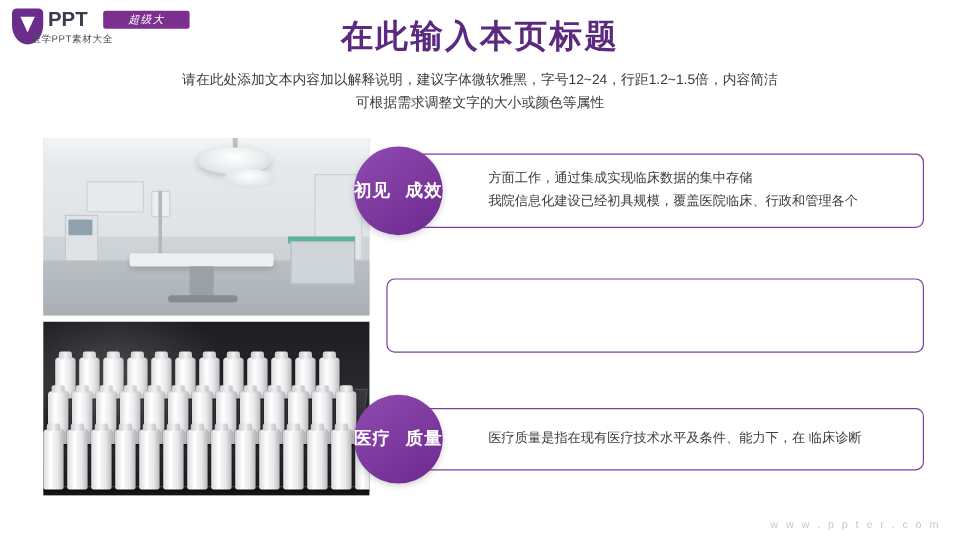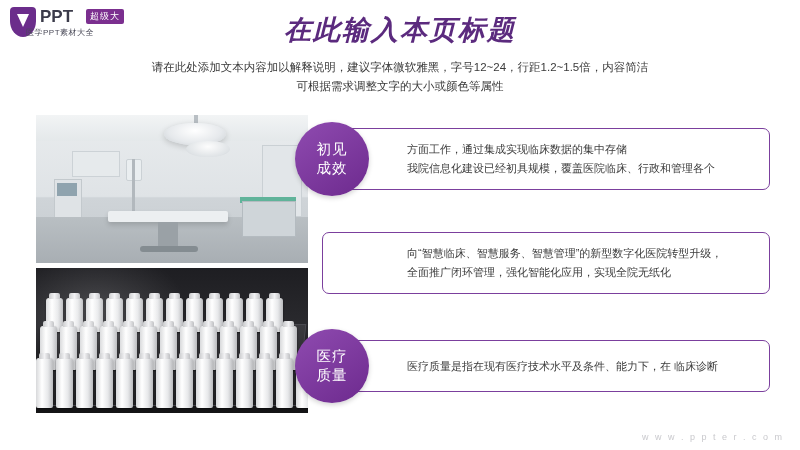--- a/index.html
+++ b/index.html
@@ -53,23 +53,24 @@
     letter-spacing: 0px;
     font-family: "Liberation Sans", sans-serif;
   }
   .logo-badge {
     position: absolute;
     left: 76px;
     top: 3px;
     background: #7b2f8f;
     color: #fff;
     font-size: 9px;
-    padding: 1px 4px;
+    padding: 1px 21px;
     border-radius: 2px;
     letter-spacing: 1px;
+    font-style: italic;
   }
   .logo-sub {
     position: absolute;
     left: 16px;
     top: 21px;
     font-size: 8px;
     color: #4a4a58;
     letter-spacing: 0.5px;
   }
 
@@ -77,21 +78,20 @@
   .title {
     position: absolute;
     top: 12px;
     left: 0;
     width: 800px;
     text-align: center;
     font-size: 27px;
     font-weight: bold;
     color: #5b2a7e;
     letter-spacing: 2px;
-    font-style: italic;
   }
   .subtitle {
     position: absolute;
     top: 58px;
     left: 0;
     width: 800px;
     text-align: center;
     font-size: 11.5px;
     color: #3a3a3a;
     line-height: 19px;
@@ -238,25 +238,25 @@
   .badge {
     position: absolute;
     left: -28px;
     top: 50%;
     transform: translateY(-50%);
     width: 74px;
     height: 74px;
     border-radius: 50%;
     color: #ffffff;
     display: flex;
-    flex-direction: column;
+    flex-direction: row;
     align-items: center;
-    justify-content: center;
+    justify-content: space-between;
     font-size: 14.5px;
-    font-weight: normal;
+    font-weight: bold;
     line-height: 19px;
     letter-spacing: 1px;
     box-shadow: 0 2px 5px rgba(0,0,0,0.18);
   }
   #badge-1 { background: linear-gradient(145deg,#8f4bb0,#6d2a8e); }
   #badge-2 { background: linear-gradient(145deg,#8f4bb0,#6d2a8e); }
   #badge-3 { background: linear-gradient(145deg,#8f4bb0,#6d2a8e); }
 
   .card-text {
     position: absolute;
@@ -374,24 +374,20 @@
     <span>初见</span>
     <span>成效</span>
   </div>
   <div class="card-text">
     <div>方面工作，通过集成实现临床数据的集中存储</div>
     <div>我院信息化建设已经初具规模，覆盖医院临床、行政和管理各个</div>
   </div>
 </div>
 
 <div class="card" id="card-2">
-  <div class="card-text">
-    <div>向“智慧临床、智慧服务、智慧管理”的新型数字化医院转型升级，</div>
-    <div>全面推广闭环管理，强化智能化应用，实现全院无纸化</div>
-  </div>
 </div>
 
 <div class="card" id="card-3">
   <div class="badge" id="badge-3">
     <span>医疗</span>
     <span>质量</span>
   </div>
   <div class="card-text">
     <div>医疗质量是指在现有医疗技术水平及条件、能力下，在 临床诊断</div>
   </div>

